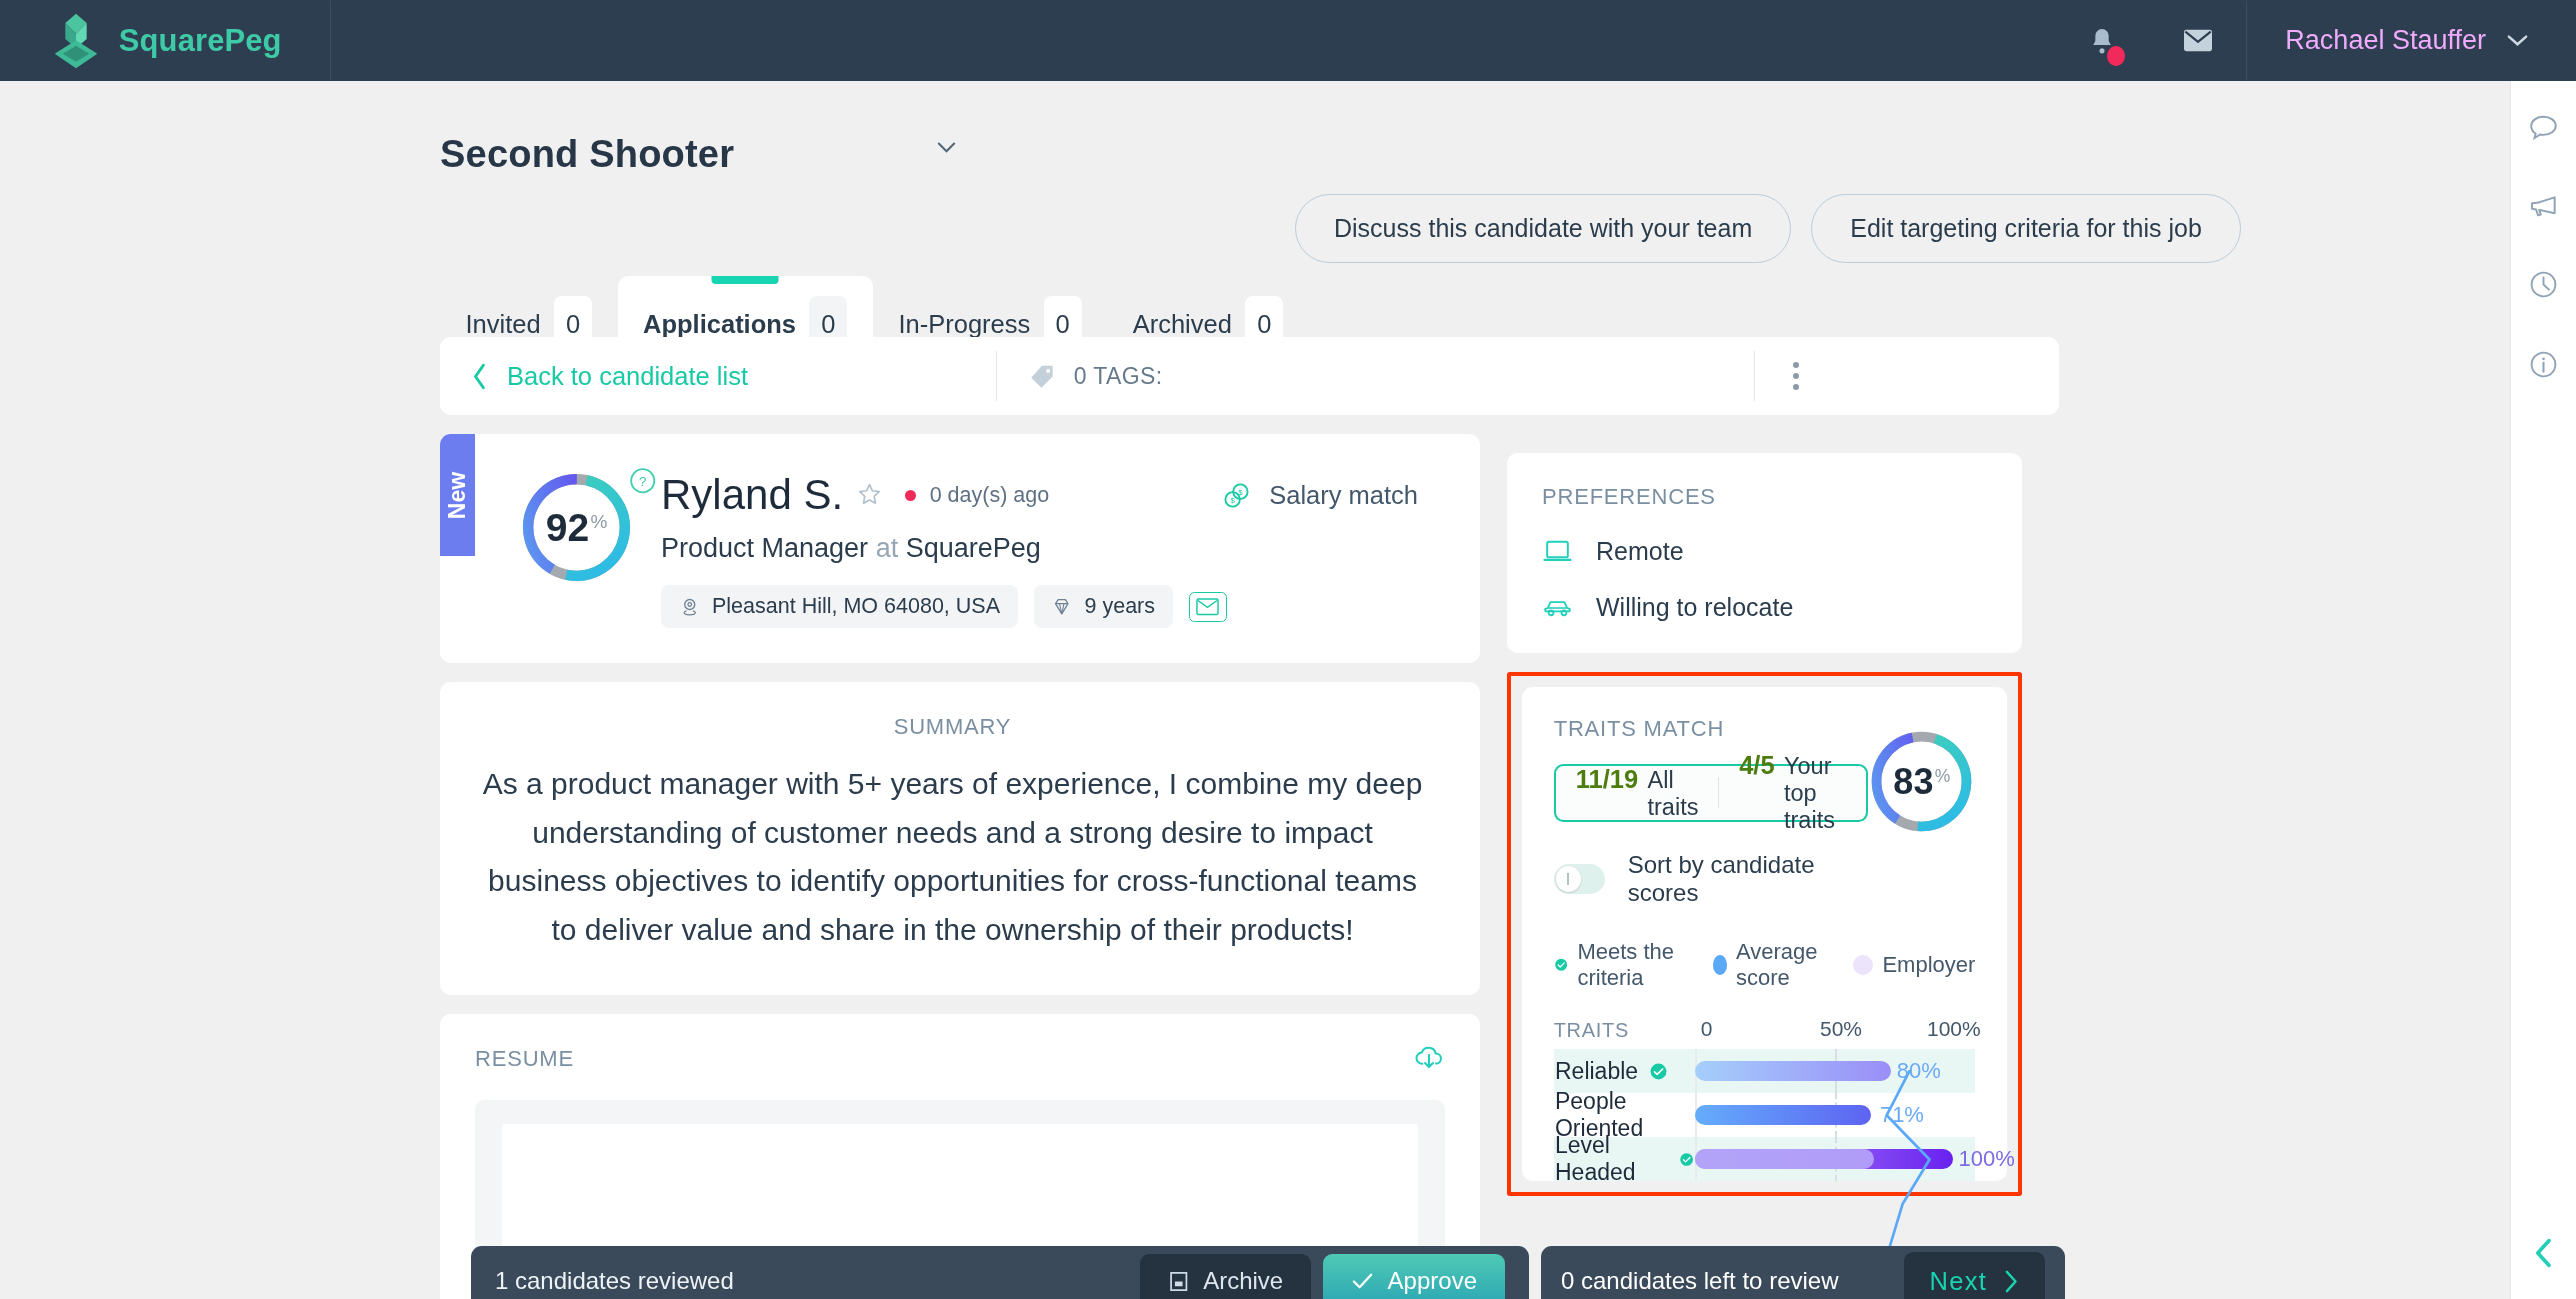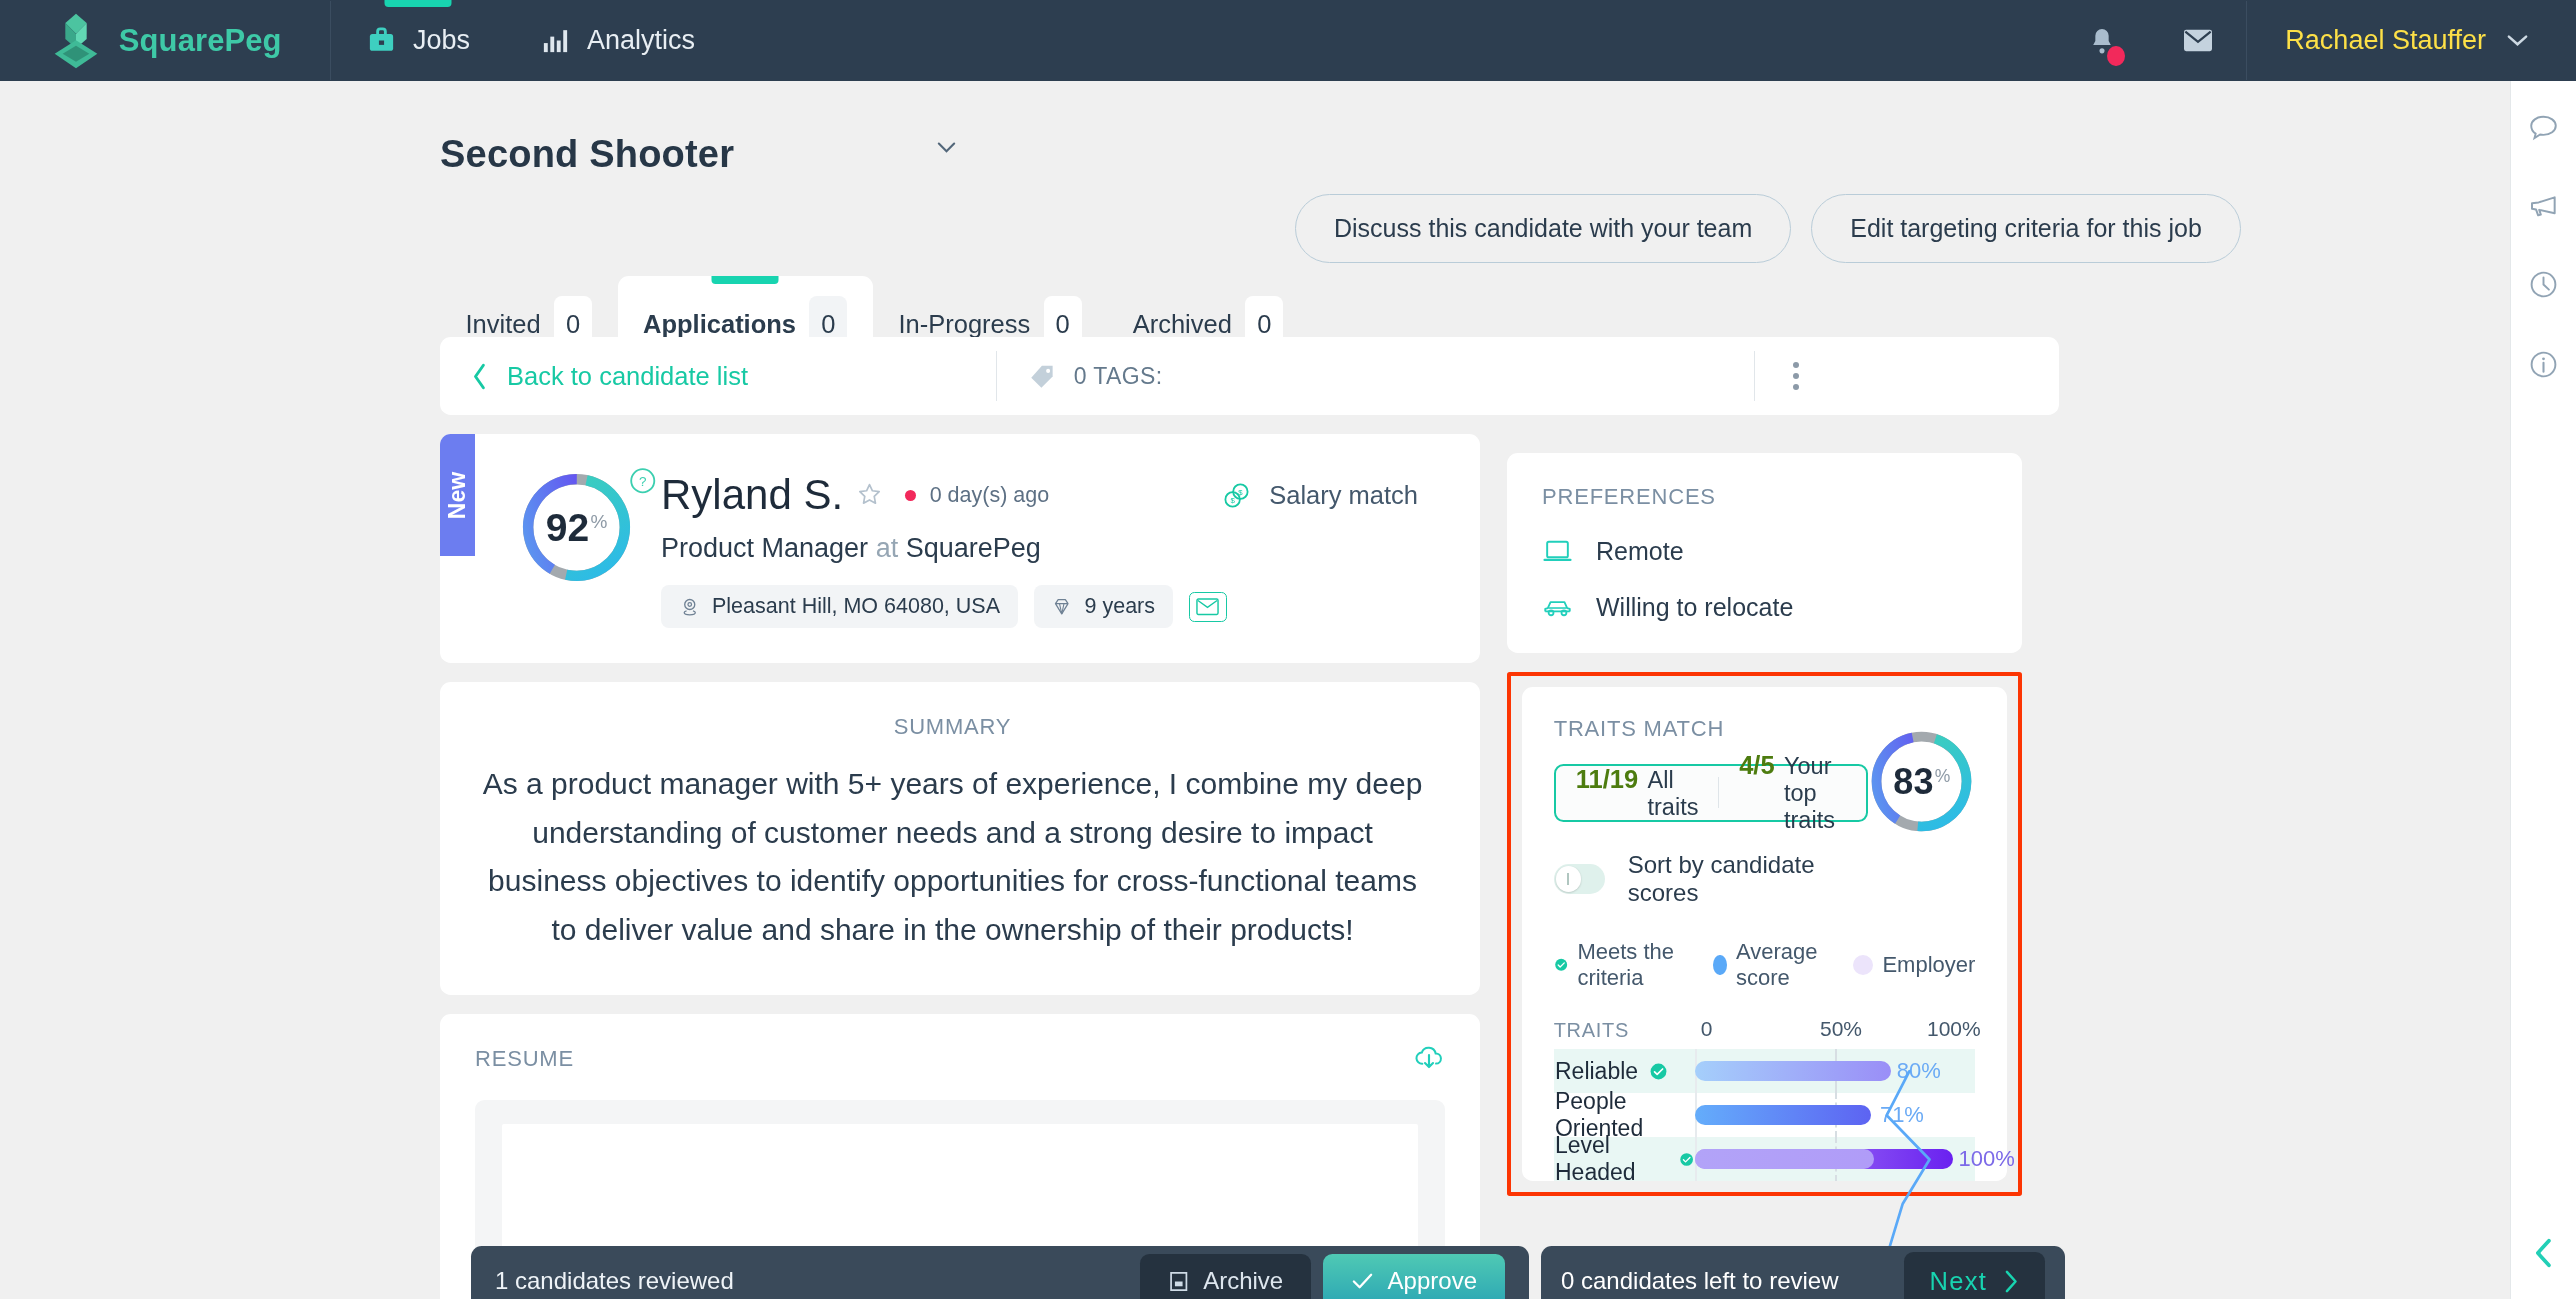--- a/index.html
+++ b/index.html
@@ -31,21 +31,21 @@
     width: 67px; height: 6.7px; background: #18d4b0; border-radius: 0 0 4px 4px;
   }
   .nav-right { margin-left: auto; display: flex; align-items: center; height: 81px; }
   .icon-btn { padding: 0 32px; cursor: pointer; position: relative; display: flex; align-items: center; }
   .bell-dot {
     position: absolute; top: 21.5px; right: 25.5px; width: 17.5px; height: 20px;
     background: #f2295b; border-radius: 50%;
   }
   .nav-div2 { width: 1.3px; height: 79px; background: #3b4d60; }
   .user-area { display: flex; align-items: center; gap: 20px; padding: 0 47px 0 38px; cursor: pointer; }
-  .user-name { color: #fde047; font-size: 27px; }
+  .user-name { color: #f0abfc; font-size: 27px; }
 
   
   .rail {
     position: absolute; top: 81px; right: 0; width: 66px; height: 1219px;
     background: #ffffff; border-left: 0.7px solid #e4e8ea;
     display: flex; flex-direction: column; align-items: center; padding-top: 32px; gap: 47px;
   }
   .rail-icon { cursor: pointer; opacity: .85; }
   .rail-collapse { position: absolute; bottom: 29.5px; left: 50%; transform: translateX(-50%); cursor: pointer; }
 
@@ -248,39 +248,20 @@
       <svg class="brand-logo" viewBox="0 0 84 90">
         <polygon points="42,4 58,18 42,34 26,18" fill="#4cc4a0"></polygon>
         <polygon points="26,18 42,34 42,56 26,42" fill="#3aa88a"></polygon>
         <polygon points="58,18 42,34 42,56 58,42" fill="#62d8b4"></polygon>
         <polygon points="42,44 74,64 42,86 10,64" fill="#3fba97"></polygon>
         <polygon points="42,52 62,64 42,76 22,64" fill="#2f9278"></polygon>
       </svg>
       <span class="brand-name">SquarePeg</span>
     </div>
     <div class="nav-div"></div>
-    <div class="nav-items">
-      <div class="nav-item active">
-        <svg width="31" height="31" viewBox="0 0 24 24">
-          <rect x="3" y="7" width="18" height="13" rx="2" fill="#3ecfc0"></rect>
-          <path d="M9 7V5a2 2 0 012-2h2a2 2 0 012 2v2" fill="none" stroke="#3ecfc0" stroke-width="2.2"></path>
-          <rect x="10" y="12" width="4" height="3.4" fill="#2d3e50"></rect>
-        </svg>
-        <span class="lbl">Jobs</span>
-      </div>
-      <div class="nav-item">
-        <svg width="31" height="31" viewBox="0 0 24 24">
-          <rect x="3" y="14" width="3" height="7" fill="#dfe7ee"></rect>
-          <rect x="8" y="9" width="3" height="12" fill="#dfe7ee"></rect>
-          <rect x="13" y="12" width="3" height="9" fill="#dfe7ee"></rect>
-          <rect x="18" y="4" width="3" height="17" fill="#dfe7ee"></rect>
-        </svg>
-        <span class="lbl">Analytics</span>
-      </div>
-    </div>
     <div class="nav-right">
       <div class="icon-btn">
         <svg width="32" height="32" viewBox="0 0 24 24">
           <path d="M12 3a5 5 0 015 5v4l1.6 3H5.4L7 12V8a5 5 0 015-5z" fill="#a9bccd"></path>
           <circle cx="12" cy="19.4" r="1.9" fill="#a9bccd"></circle>
         </svg>
         <span class="bell-dot"></span>
       </div>
       <div class="icon-btn">
         <svg width="32" height="27" viewBox="0 0 24 20">

